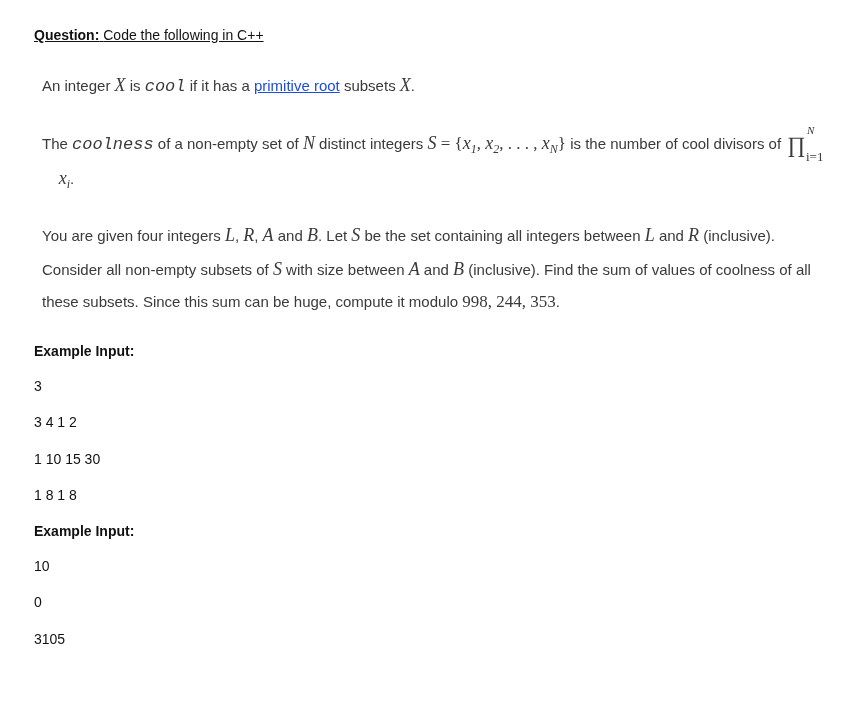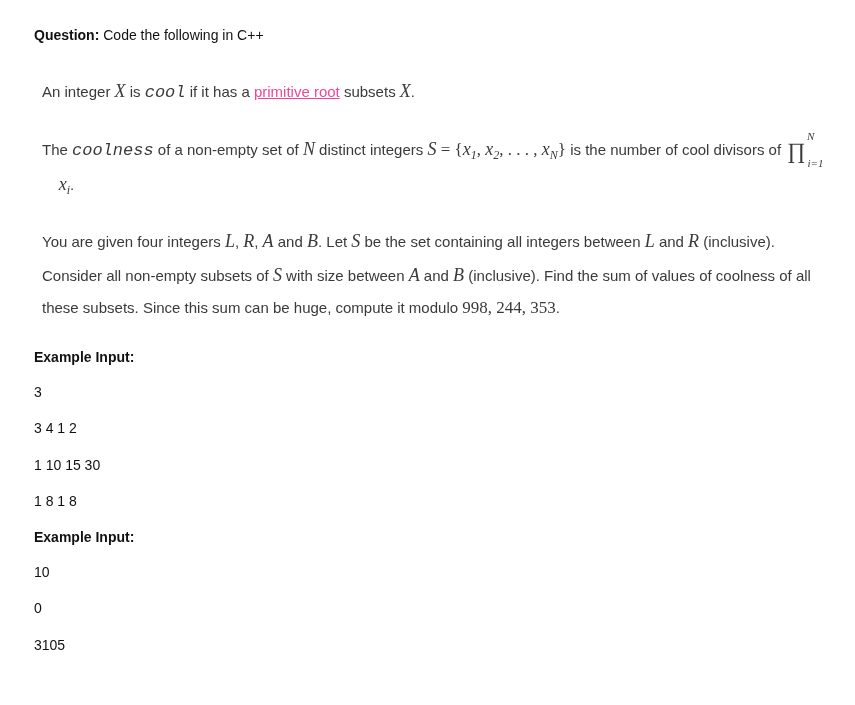--- a/index.html
+++ b/index.html
@@ -7,22 +7,23 @@
     font-family: Arial, Helvetica, sans-serif;
     width: 855px;
     height: 705px;
     padding: 24px 34px;
     color: #222;
     font-size: 14px;
     line-height: 1.6;
   }
   .q-line {
     font-size: 14px;
-    margin-bottom: 28px;
+    margin-bottom: 22px;
     color: #111;
+    text-decoration: underline;
   }
   .q-label { font-weight: 700; }
   .statement {
     padding-left: 8px;
     font-size: 15px;
     color: #3a3a3a;
     line-height: 1.9;
   }
   .para { margin-bottom: 22px; }
   .italic-serif {
@@ -55,25 +56,24 @@
     position: absolute;
     top: -9px;
     right: -9px;
     font-size: 11px;
     font-style: italic;
   }
   .prod .bot {
     position: absolute;
     bottom: -7px;
     right: -18px;
-    font-size: 11px;
-    font-style: italic;
+    font-size: 13px;
   }
   .link {
-    color: #ec4899;
+    color: #1d4ed8;
     text-decoration: underline;
   }
   .numlit {
     font-family: "Times New Roman", Times, serif;
     font-style: normal;
     font-size: 17px;
   }
   .section-label {
     font-weight: 700;
     font-size: 14px;

